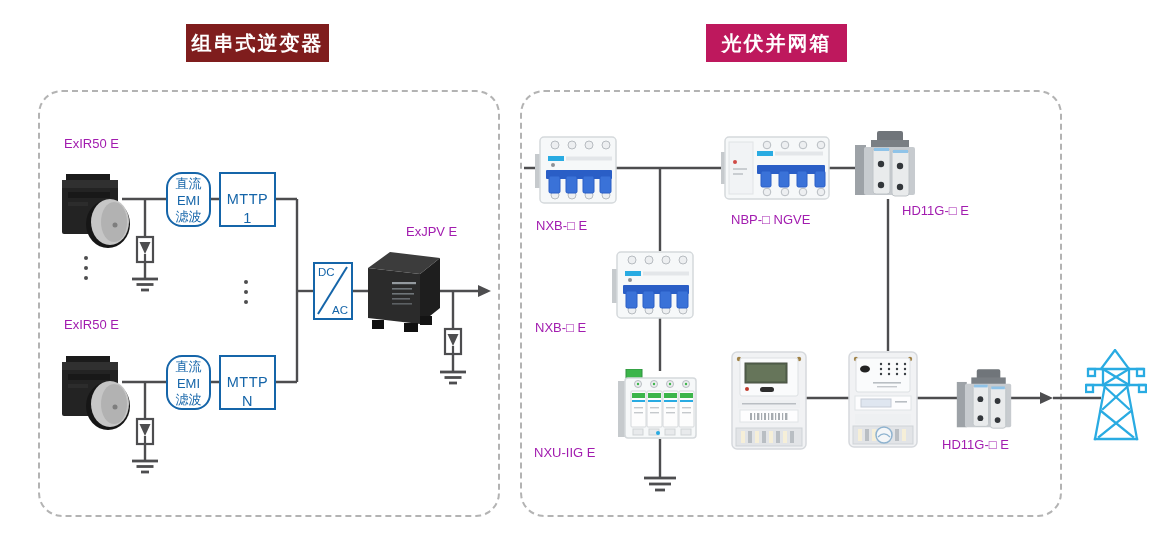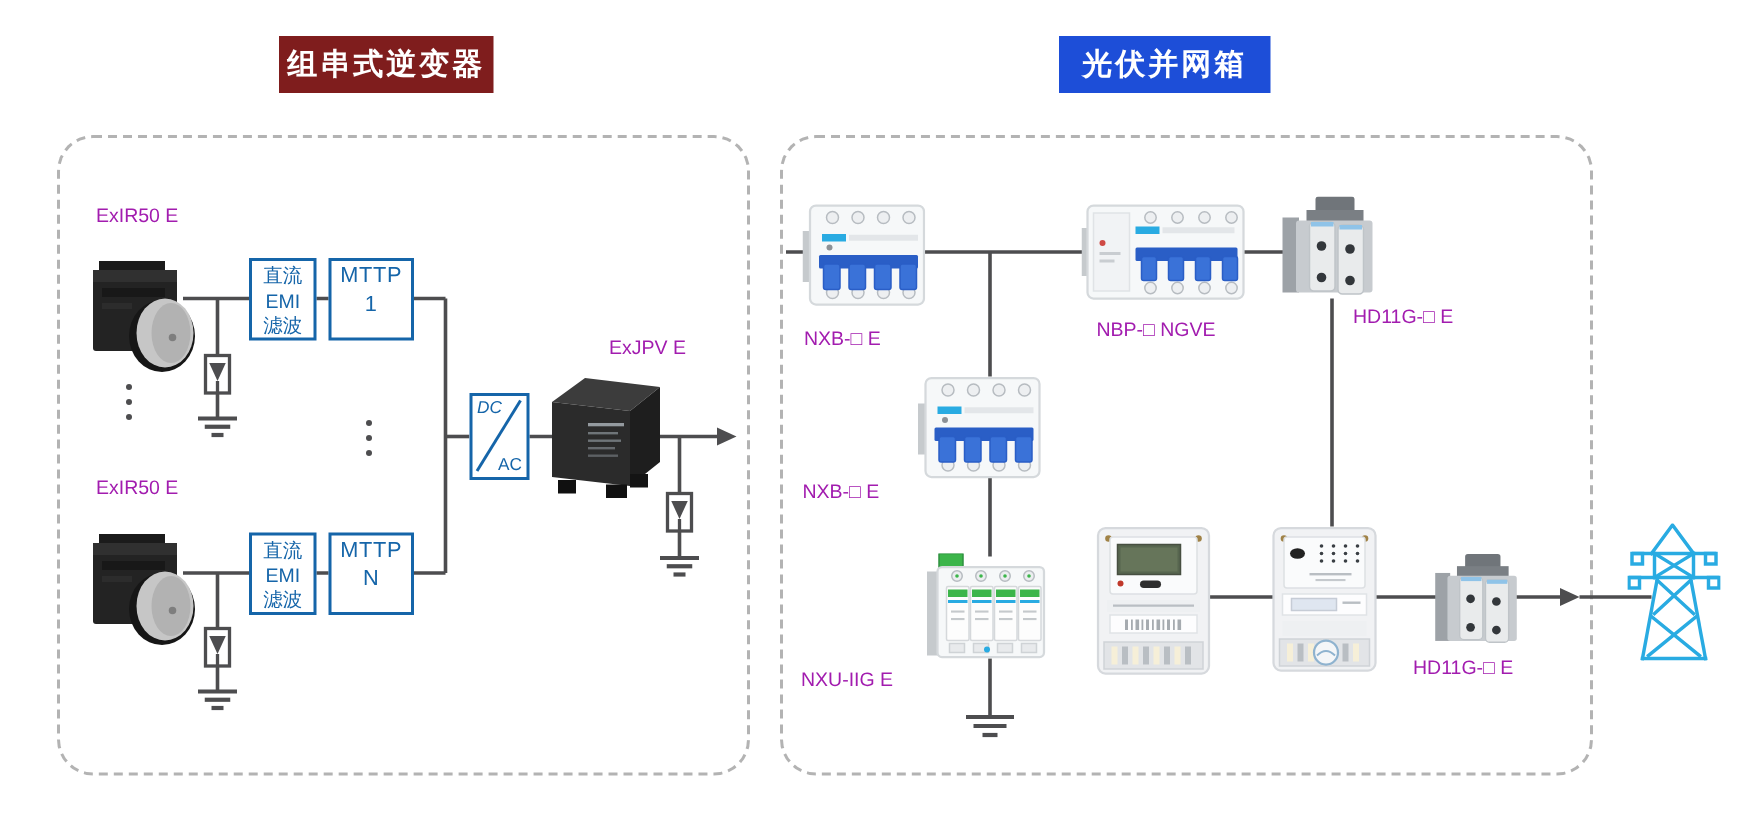--- a/index.html
+++ b/index.html
@@ -6,34 +6,34 @@
   #stage{position:relative;width:1160px;height:557px;background:#ffffff;overflow:hidden;
          font-family:"Liberation Sans","DejaVu Sans",sans-serif;}
   .abs{position:absolute;}
   .header-chip{position:absolute;height:38px;line-height:38px;text-align:center;
                color:#ffffff;font-size:20px;font-weight:bold;letter-spacing:2px;}
   .dashed-box{position:absolute;border:2px dashed #b3b3b3;border-radius:24px;}
   .lbl{position:absolute;color:#a21caf;font-size:13px;white-space:nowrap;}
   .bluebox{position:absolute;box-sizing:border-box;background:#ffffff;
            border:2.5px solid #1565a9;color:#1565a9;text-align:center;}
   .bluebox span{display:block;}
-  .emi{font-size:13px;line-height:16.5px;padding-top:2px;}
-  .mppt{font-size:14.5px;line-height:19px;padding-top:1px;letter-spacing:.5px;}
+  .emi{font-size:13px;line-height:16.5px;padding-top:2px;border-radius:16px;}
+  .mppt{font-size:14.5px;line-height:19px;padding-top:16px;letter-spacing:.5px;}
   .dcac{font-size:11.5px;}
-  .dcac .dc{position:absolute;top:2px;left:3px;font-style:italic;}
+  .dcac .dc{position:absolute;top:2px;left:3px;}
   .dcac .ac{position:absolute;bottom:2px;right:3px;}
   svg{display:block;}
 </style>
 </head>
 <body>
 
 <div id="stage">
 
   <div class="header-chip" style="left:176px;top:24px;width:143px;background:#7f1d1d;margin-left:10px;">组串式逆变器</div>
-  <div class="header-chip" style="left:706px;top:24px;width:141px;background:#1d4ed8;">光伏并网箱</div>
+  <div class="header-chip" style="left:706px;top:24px;width:141px;background:#be185d;">光伏并网箱</div>
 
   <div class="dashed-box" style="left:38px;top:90px;width:458px;height:423px;"></div>
   <div class="dashed-box" style="left:520px;top:90px;width:538px;height:423px;"></div>
 
   <svg class="abs" style="left:0;top:0;" width="1160" height="557">
     <g stroke="#4d4d4f" stroke-width="2.4" fill="none">
 
       <path d="M122,199 H297"></path>
       <path d="M297,199 V382"></path>
       <path d="M122,382 H297"></path>

